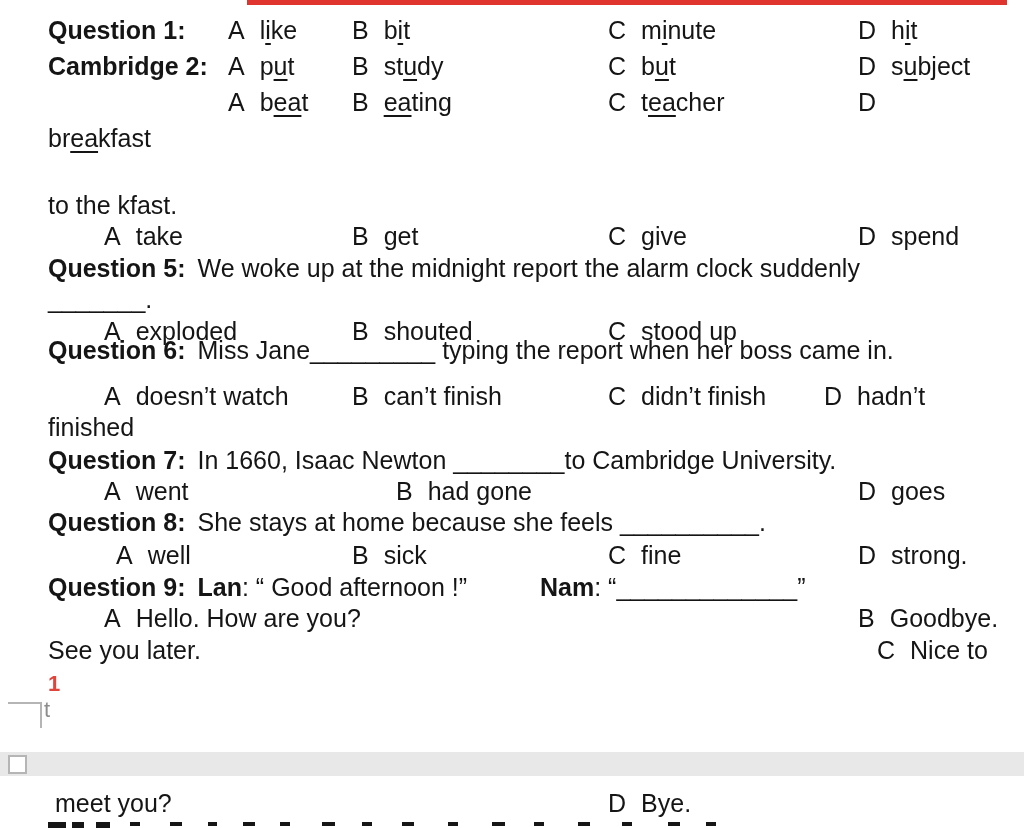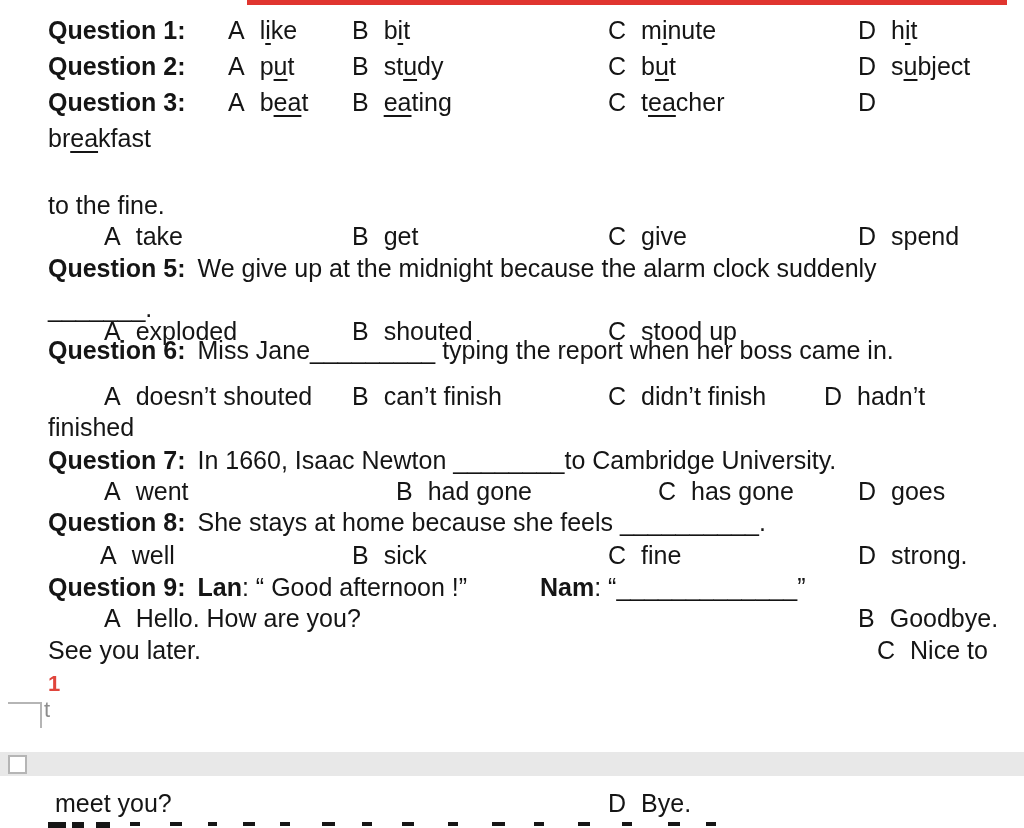--- a/index.html
+++ b/index.html
@@ -33,89 +33,87 @@
 
   <div class="line" style="top:16px">
     <span class="pos qlabel" style="left:48px">Question 1:</span>
     <span class="pos" style="left:228px"><span class="letter">A</span><span><span>l</span><span class="ul">i</span><span>ke</span></span></span>
     <span class="pos" style="left:352px"><span class="letter">B</span><span><span>b</span><span class="ul">i</span><span>t</span></span></span>
     <span class="pos" style="left:608px"><span class="letter">C</span><span><span>m</span><span class="ul">i</span><span>nute</span></span></span>
     <span class="pos" style="left:858px"><span class="letter">D</span><span><span>h</span><span class="ul">i</span><span>t</span></span></span>
   </div>
 
   <div class="line" style="top:52px">
-    <span class="pos qlabel" style="left:48px">Question 2:</span>
+    <span class="pos qlabel" style="left:48px">Cambridge 2:</span>
     <span class="pos" style="left:228px"><span class="letter">A</span><span><span>p</span><span class="ul">u</span><span>t</span></span></span>
     <span class="pos" style="left:352px"><span class="letter">B</span><span><span>st</span><span class="ul">u</span><span>dy</span></span></span>
     <span class="pos" style="left:608px"><span class="letter">C</span><span><span>b</span><span class="ul">u</span><span>t</span></span></span>
     <span class="pos" style="left:858px"><span class="letter">D</span><span><span>s</span><span class="ul">u</span><span>bject</span></span></span>
   </div>
 
   <div class="line" style="top:88px">
-    <span class="pos qlabel" style="left:48px">Question 3:</span>
     <span class="pos" style="left:228px"><span class="letter">A</span><span><span>b</span><span class="ul">ea</span><span>t</span></span></span>
     <span class="pos" style="left:352px"><span class="letter">B</span><span><span></span><span class="ul">ea</span><span>ting</span></span></span>
     <span class="pos" style="left:608px"><span class="letter">C</span><span><span>t</span><span class="ul">ea</span><span>cher</span></span></span>
     <span class="pos" style="left:858px"><span class="letter">D</span></span>
   </div>
 
   <div class="line" style="top:124px">
     <span class="pos" style="left:48px"><span>br</span><span class="ul">ea</span><span>kfast</span></span>
   </div>
 
   <div class="line" style="top:191px">
-    <span class="pos" style="left:48px">to the fine.</span>
+    <span class="pos" style="left:48px">to the kfast.</span>
   </div>
   <div class="line" style="top:222px">
     <span class="pos" style="left:104px"><span class="letter">A</span><span>take</span></span>
     <span class="pos" style="left:352px"><span class="letter">B</span><span>get</span></span>
     <span class="pos" style="left:608px"><span class="letter">C</span><span>give</span></span>
     <span class="pos" style="left:858px"><span class="letter">D</span><span>spend</span></span>
   </div>
 
   <div class="line" style="top:254px">
-    <span class="pos" style="left:48px"><span class="qlabel">Question 5:</span><span>We give up at the midnight because the alarm clock suddenly</span></span>
+    <span class="pos" style="left:48px"><span class="qlabel">Question 5:</span><span>We woke up at the midnight report the alarm clock suddenly</span></span>
   </div>
-  <div class="line" style="top:294px">
+  <div class="line" style="top:285px">
     <span class="pos" style="left:48px">_______.</span>
   </div>
   <div class="line" style="top:317px">
     <span class="pos" style="left:104px"><span class="letter">A</span><span>exploded</span></span>
     <span class="pos" style="left:352px"><span class="letter">B</span><span>shouted</span></span>
     <span class="pos" style="left:608px"><span class="letter">C</span><span>stood up</span></span>
   </div>
 
   <div class="line" style="top:336px">
     <span class="pos" style="left:48px"><span class="qlabel">Question 6:</span><span>Miss Jane_________ typing the report when her boss came in.</span></span>
   </div>
   <div class="line" style="top:382px">
-    <span class="pos" style="left:104px"><span class="letter">A</span><span>doesn’t shouted</span></span>
+    <span class="pos" style="left:104px"><span class="letter">A</span><span>doesn’t watch</span></span>
     <span class="pos" style="left:352px"><span class="letter">B</span><span>can’t finish</span></span>
     <span class="pos" style="left:608px"><span class="letter">C</span><span>didn’t finish</span></span>
     <span class="pos" style="left:824px"><span class="letter">D</span><span>hadn’t</span></span>
   </div>
   <div class="line" style="top:413px">
     <span class="pos" style="left:48px">finished</span>
   </div>
 
   <div class="line" style="top:446px">
     <span class="pos" style="left:48px"><span class="qlabel">Question 7:</span><span>In 1660, Isaac Newton ________to Cambridge University.</span></span>
   </div>
   <div class="line" style="top:477px">
     <span class="pos" style="left:104px"><span class="letter">A</span><span>went</span></span>
     <span class="pos" style="left:396px"><span class="letter">B</span><span>had gone</span></span>
-    <span class="pos" style="left:658px"><span class="letter">C</span><span>has gone</span></span>
     <span class="pos" style="left:858px"><span class="letter">D</span><span>goes</span></span>
   </div>
 
   <div class="line" style="top:508px">
     <span class="pos" style="left:48px"><span class="qlabel">Question 8:</span><span>She stays at home because she feels __________.</span></span>
   </div>
   <div class="line" style="top:541px">
-    <span class="pos" style="left:100px"><span class="letter">A</span><span>well</span></span>
+    <span class="pos" style="left:116px"><span class="letter">A</span><span>well</span></span>
     <span class="pos" style="left:352px"><span class="letter">B</span><span>sick</span></span>
     <span class="pos" style="left:608px"><span class="letter">C</span><span>fine</span></span>
     <span class="pos" style="left:858px"><span class="letter">D</span><span>strong.</span></span>
   </div>
 
   <div class="line" style="top:573px">
     <span class="pos" style="left:48px"><span class="qlabel">Question 9:</span><span class="bold">Lan</span><span>: “ Good afternoon !”</span></span>
     <span class="pos" style="left:540px"><span class="bold">Nam</span><span>: “_____________”</span></span>
   </div>
   <div class="line" style="top:604px">

